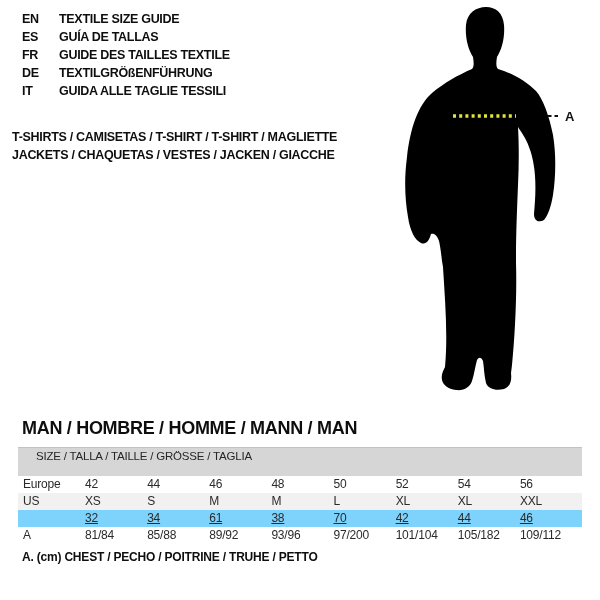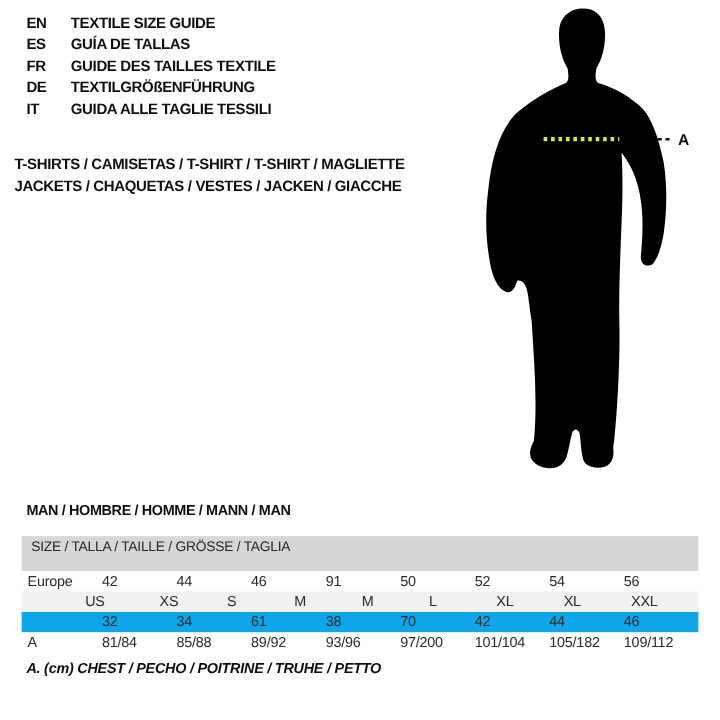--- a/index.html
+++ b/index.html
@@ -16,34 +16,34 @@
   .lang-code { width:37px; }
 
   
   .category-block { position:absolute; left:12px; top:110px;margin-top:20px; }
   .category-line { height:18px; font-weight:bold; font-size:12.5px; letter-spacing:-0.3px; color:#0e0e0e; white-space:nowrap; }
 
   
   .figure-wrap { position:absolute; left:400px; top:5px; width:178px; height:392px; }
 
   
-  .section-title { position:absolute; left:22px; top:418px; font-weight:bold; font-size:12px; letter-spacing:-0.3px; color:#0e0e0e; white-space:nowrap; }
+  .section-title { position:absolute; left:22px; top:418px; font-weight:bold; font-size:18px; letter-spacing:-0.3px; color:#0e0e0e; white-space:nowrap; }
 
   
   .size-table { position:absolute; left:18px; top:447px; width:564px; border-top:1px solid #c2c2c2; color:#2a2a2a; }
-  .t-header { background:#d6d6d6; height:28px; line-height:16px; padding-left:8px; font-size:11.5px; letter-spacing:-0.2px; color:#262626; white-space:nowrap; }
+  .t-header { background:#d6d6d6; height:28px; line-height:16px; padding-left:18px; font-size:11.5px; letter-spacing:-0.2px; color:#262626; white-space:nowrap; }
   .t-row { display:flex; height:17px; line-height:17px; font-size:12px; letter-spacing:-0.2px; }
   .t-label { width:62px; padding-left:5px; text-align:left; }
   .t-cell { flex:1; text-align:left; }
-  .row-us  { background:#f1f1f1;padding-left:48px; }
-  .row-num { background:#0ea5e9; }
+  .row-us  { background:#f1f1f1; }
+  .row-num { background:#7dd3fc;text-decoration:underline; }
   .row-white { background:#ffffff; }
 
   
-  .footnote { position:absolute; left:22px; top:550px; font-weight:bold; font-size:12px; letter-spacing:-0.2px; color:#0e0e0e; white-space:nowrap;font-style:italic; }
+  .footnote { position:absolute; left:22px; top:550px; font-weight:bold; font-size:12px; letter-spacing:-0.2px; color:#0e0e0e; white-space:nowrap; }
 </style>
 </head>
 <body>
 
 <div class="canvas">
 
   <div class="lang-list">
     <div class="lang-row">
       <span class="lang-code">EN</span>
       <span class="lang-label">TEXTILE SIZE GUIDE</span>
@@ -121,21 +121,21 @@
   <div class="section-title">MAN / HOMBRE / HOMME / MANN / MAN</div>
 
   <div class="size-table">
     <div class="t-header">SIZE / TALLA / TAILLE / GRÖSSE / TAGLIA</div>
 
     <div class="t-row row-white">
       <div class="t-label">Europe</div>
       <div class="t-cell">42</div>
       <div class="t-cell">44</div>
       <div class="t-cell">46</div>
-      <div class="t-cell">91</div>
+      <div class="t-cell">48</div>
       <div class="t-cell">50</div>
       <div class="t-cell">52</div>
       <div class="t-cell">54</div>
       <div class="t-cell">56</div>
     </div>
 
     <div class="t-row row-us">
       <div class="t-label">US</div>
       <div class="t-cell">XS</div>
       <div class="t-cell">S</div>

